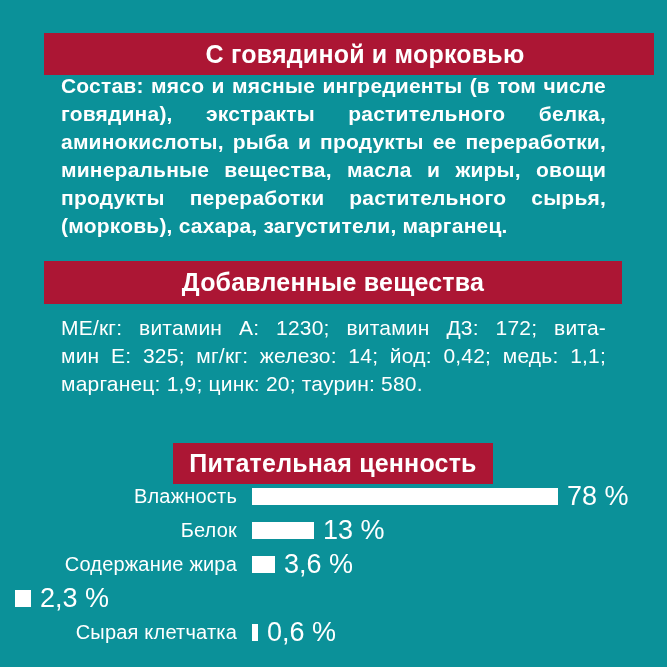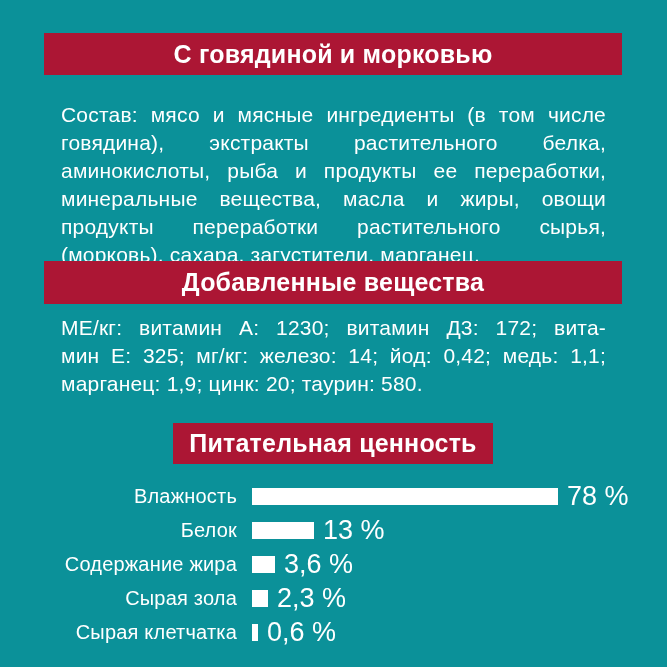--- a/index.html
+++ b/index.html
@@ -16,32 +16,32 @@
     position: absolute;
     background: #ac1634;
     display: flex;
     align-items: center;
     justify-content: center;
     font-weight: bold;
     font-size: 25px;
     letter-spacing: 0.2px;
     white-space: nowrap;
   }
-  #banner-flavor    { left: 44px;  top: 33px;  width: 578px; height: 42px; }
+  #banner-flavor    { left: 44px;  top: 33px;  width: 578px; height: 42px; padding-left: 32px; }
   #banner-additives { left: 44px;  top: 261px; width: 578px; height: 43px; }
   #banner-nutrition { left: 173px; top: 423px; width: 320px; height: 41px; }
   .para {
     position: absolute;
     left: 61px;
     width: 545px;
     font-size: 21px;
     line-height: 28px;
     letter-spacing: 0.2px;
   }
-  #composition { top: 101px; }
+  #composition { top: 72px; font-weight: bold; }
   #additives   { top: 314px; }
   .jline { text-align: justify; text-align-last: justify; }
   .lline { text-align: left; }
   .chart {
     position: absolute;
     left: 0;
     top: 479px;
     width: 667px;
   }
   .chart-row {
@@ -89,42 +89,41 @@
   <div class="banner" id="banner-additives" style="background: rgb(172, 22, 52);">
     <span>Добавленные вещества</span>
   </div>
 
   <div class="para" id="additives">
       <div class="jline">МЕ/кг: витамин А: 1230; витамин Д3: 172; вита-</div>
       <div class="jline">мин Е: 325; мг/кг: железо: 14; йод: 0,42; медь: 1,1;</div>
       <div class="lline">марганец: 1,9; цинк: 20; таурин: 580.</div>
     </div>
 
-  <div class="banner" id="banner-nutrition" style="background: rgb(172, 22, 52);">
+  <div class="banner" id="banner-nutrition" style="background: rgb(172, 22, 52); margin-top: 20px;">
     <span>Питательная ценность</span>
   </div>
 
   <div class="chart" id="chart">
       <div class="chart-row">
         <div class="chart-label">Влажность</div>
         <div class="chart-bar" style="width: 306px; background: rgb(255, 255, 255);"></div>
         <div class="chart-value">78 %</div>
       </div>
       <div class="chart-row">
         <div class="chart-label">Белок</div>
         <div class="chart-bar" style="width: 62px; background: rgb(255, 255, 255);"></div>
         <div class="chart-value">13 %</div>
       </div>
       <div class="chart-row">
         <div class="chart-label">Содержание жира</div>
         <div class="chart-bar" style="width: 23px; background: rgb(255, 255, 255);"></div>
         <div class="chart-value">3,6 %</div>
       </div>
       <div class="chart-row">
-        <div class="chart-label">Сырая зола</div>
         <div class="chart-bar" style="width: 16px; background: rgb(255, 255, 255);"></div>
         <div class="chart-value">2,3 %</div>
       </div>
       <div class="chart-row">
         <div class="chart-label">Сырая клетчатка</div>
         <div class="chart-bar" style="width: 6px; background: rgb(255, 255, 255);"></div>
         <div class="chart-value">0,6 %</div>
       </div>
     </div>
 

